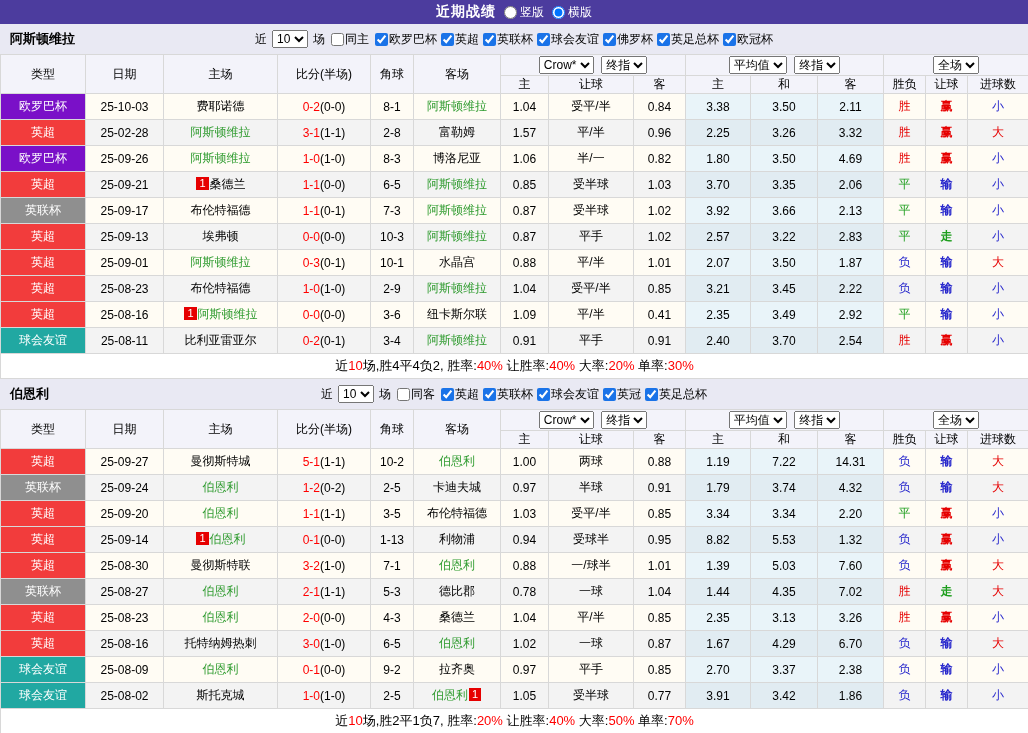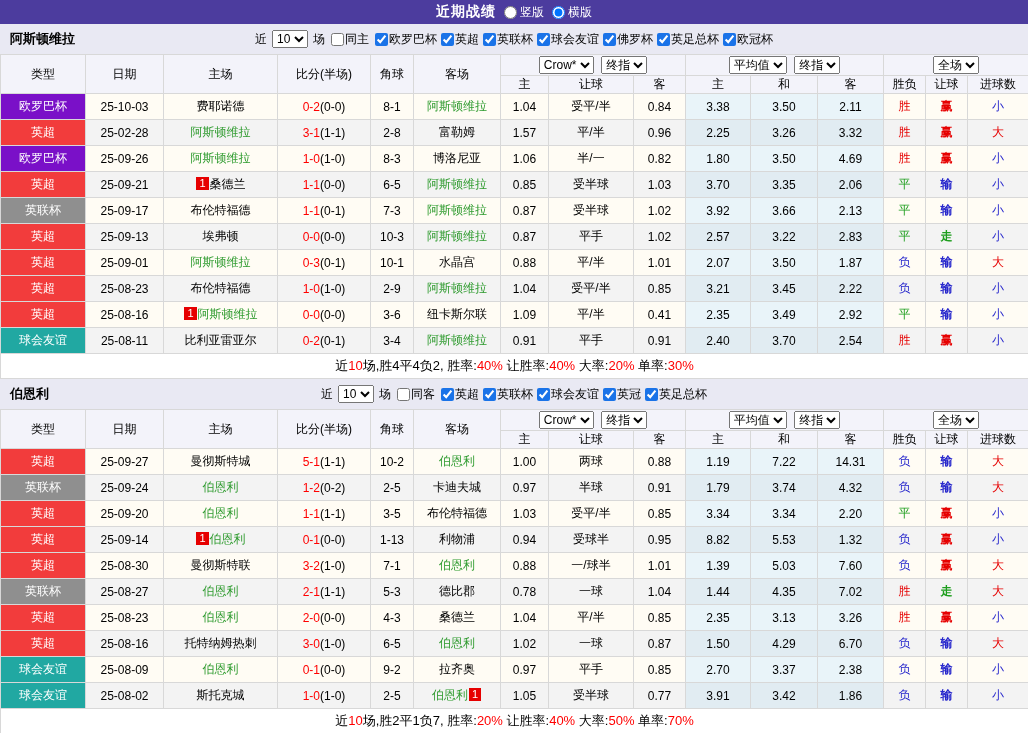--- a/index.html
+++ b/index.html
@@ -530,21 +530,21 @@
       <tr>
         <td class="type" style="background: rgb(242, 60, 60);">英超</td>
         <td>25-08-16</td>
         <td><a class="teamlink">托特纳姆热刺</a></td>
         <td><span class="ft">3-0</span><span>(1-0)</span></td>
         <td>6-5</td>
         <td><a class="teamlink self">伯恩利</a></td>
         <td>1.02</td>
         <td>一球</td>
         <td>0.87</td>
-        <td class="avg">1.50</td>
+        <td class="avg">1.67</td>
         <td class="avg">4.29</td>
         <td class="avg">6.70</td>
         <td style="color: rgb(39, 39, 204);">负</td>
         <td class="bold" style="color: rgb(39, 39, 204);">输</td>
         <td style="color: rgb(230, 0, 0);">大</td>
       </tr>
       <tr>
         <td class="type" style="background: rgb(33, 168, 162);">球会友谊</td>
         <td>25-08-09</td>
         <td><a class="teamlink self">伯恩利</a></td>

